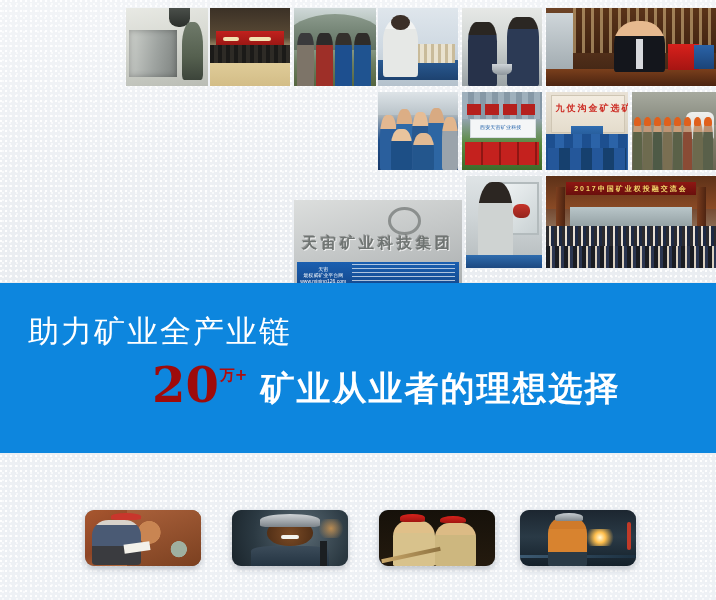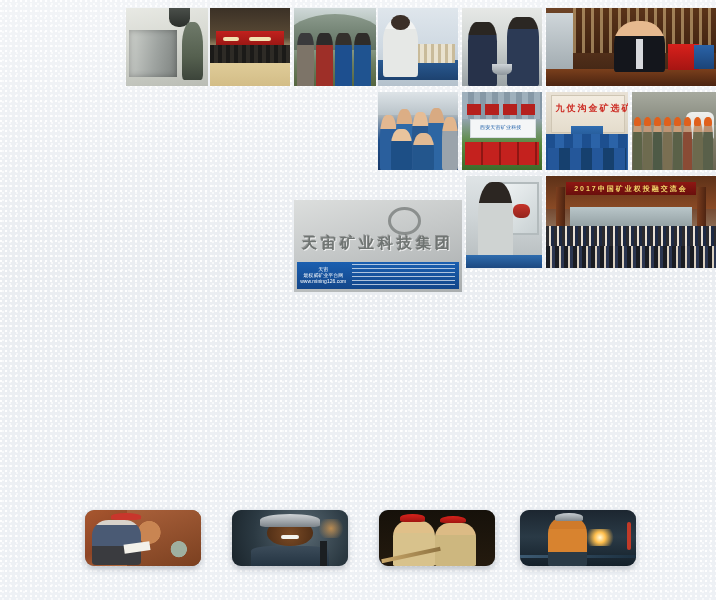--- a/index.html
+++ b/index.html
@@ -630,20 +630,29 @@
         <div class="glass"></div>
         <div class="col1"></div>
           <div class="col2"></div>
         <div class="crowd2"></div>
           <div class="crowd3"></div>
       </div>
     </div>
 
   </div>
 
+  <div class="banner" style="top: 283px; height: 170px; background: rgb(13, 134, 222);">
+    <div class="banner-line1" style="left:28px; top:28px;">助力矿业全产业链</div>
+
+    <div class="banner-line2" style="left:152px; top:78px;">
+      <span class="big-num" style="color: rgb(158, 11, 11);">20</span>
+      <span class="sup" style="color: rgb(176, 13, 13);">万+</span>
+      <span class="line2-main">矿业从业者的理想选择</span>
+    </div>
+  </div>
 
   <div class="strip" style="top:0; height:600px;">
 
     <div class="thumb" style="left:85px; top:510px; width:116px; height:56px;">
       <div class="t-geo">
           <div class="rock"></div>
           <div class="man2"></div>
           <div class="cap"></div>
           <div class="paper"></div>
         </div>

